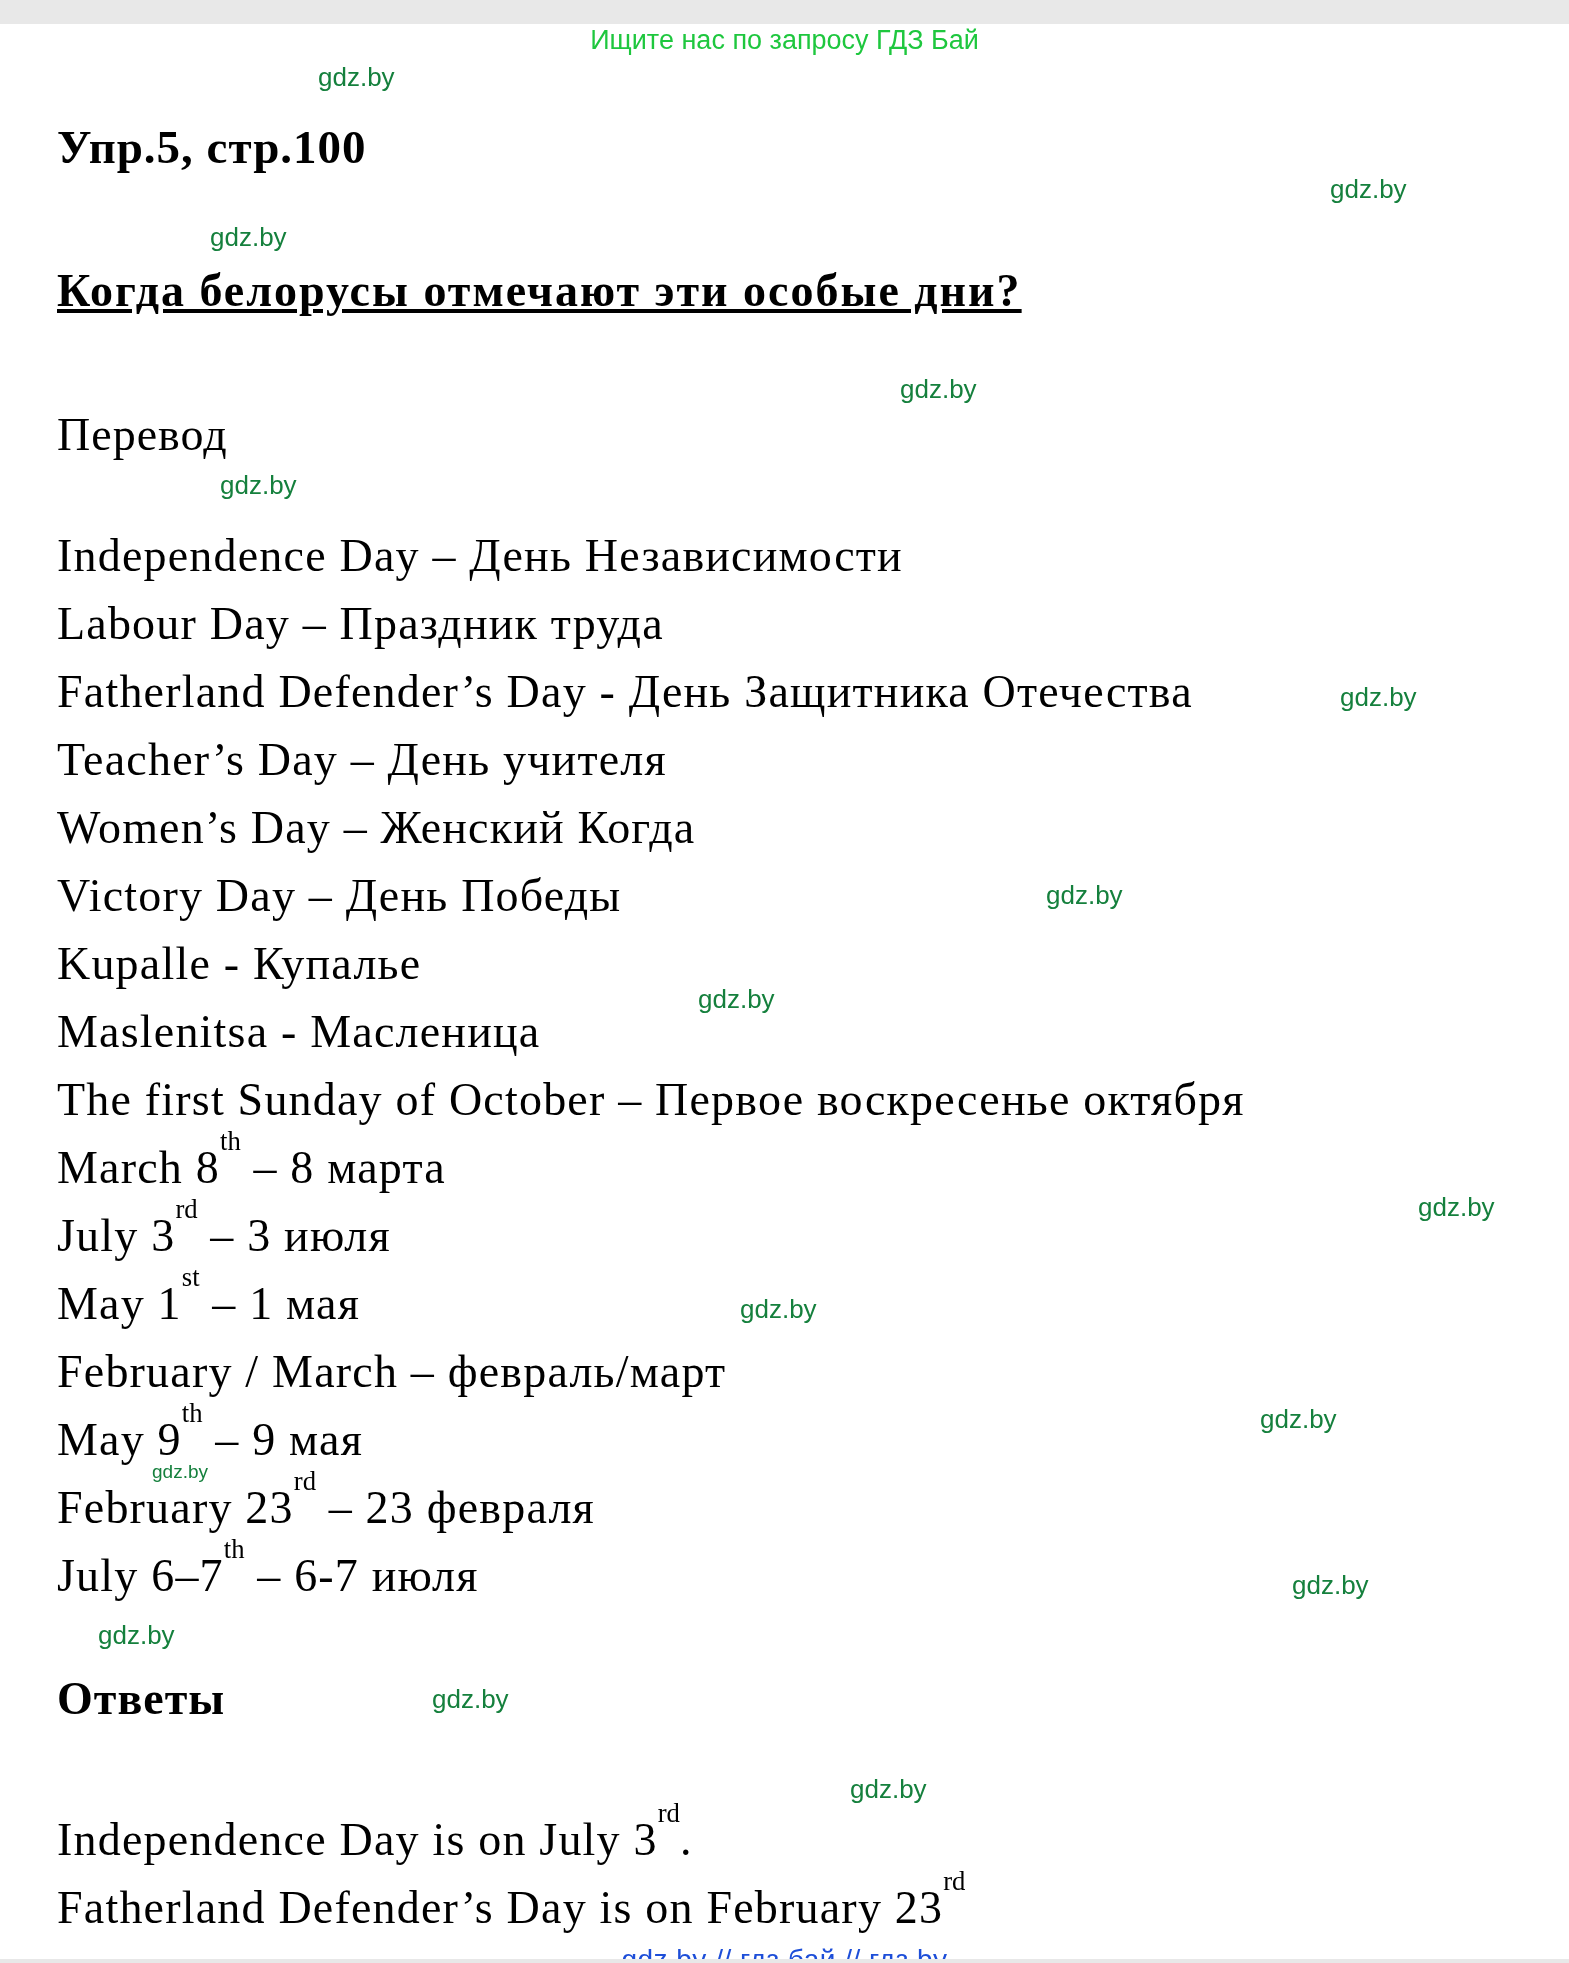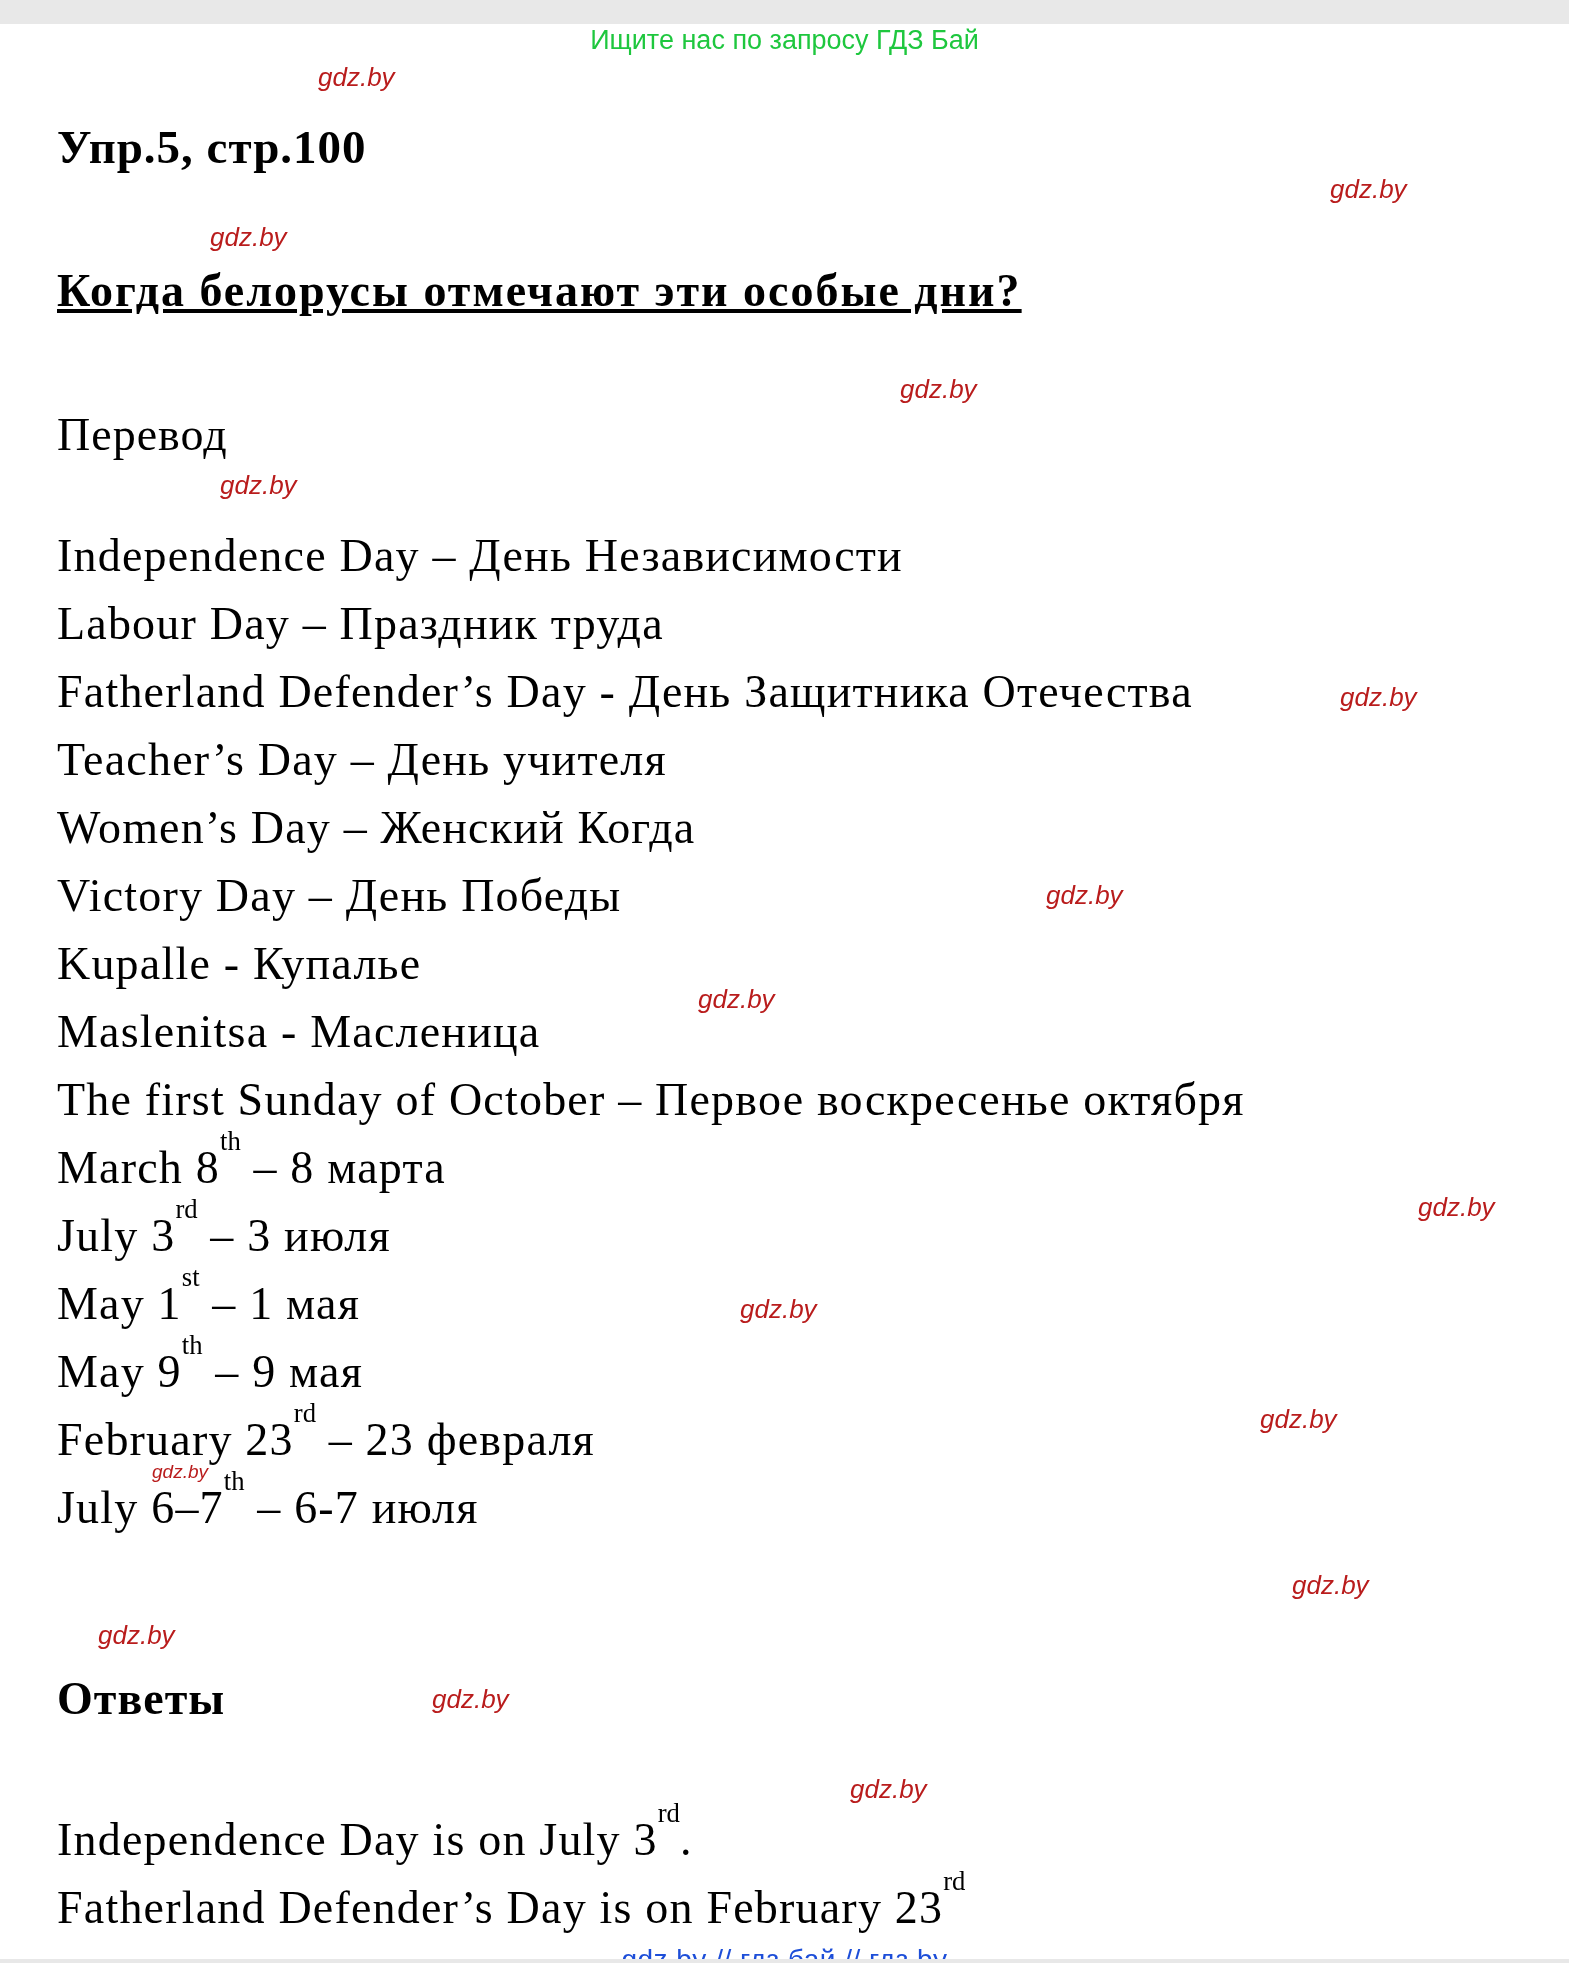--- a/index.html
+++ b/index.html
@@ -52,24 +52,23 @@
   .line{line-height:68px;height:68px;}
   .line sup{
     font-size:0.58em;
     line-height:0;
     position:relative;top:-0.62em;
     letter-spacing:0;
   }
   .wm{
     position:absolute;
     font-family:"Liberation Sans", sans-serif;
-    color:#b91c1c;
+    color:#15803d;
     white-space:nowrap;
     line-height:1;
-    font-style:italic;
   }
   .footer{
     position:absolute;left:0;right:0;top:1920px;
     text-align:center;
     font-family:"Liberation Sans", sans-serif;
     font-size:28px;
     letter-spacing:0.5px;
   }
 </style>
 </head>
@@ -91,20 +90,21 @@
       <div class="line"><span>Fatherland Defender’s Day - День Защитника Отечества</span></div>
       <div class="line"><span>Teacher’s Day – День учителя</span></div>
       <div class="line"><span>Women’s Day – Женский Когда</span></div>
       <div class="line"><span>Victory Day – День Победы</span></div>
       <div class="line"><span>Kupalle - Купалье</span></div>
       <div class="line"><span>Maslenitsa - Масленица</span></div>
       <div class="line"><span>The first Sunday of October – Первое воскресенье октября</span></div>
       <div class="line"><span>March 8</span><sup>th</sup><span> – 8 марта</span></div>
       <div class="line"><span>July 3</span><sup>rd</sup><span> – 3 июля</span></div>
       <div class="line"><span>May 1</span><sup>st</sup><span> – 1 мая</span></div>
+      <div class="line"><span>February / March – февраль/март</span></div>
       <div class="line"><span>May 9</span><sup>th</sup><span> – 9 мая</span></div>
       <div class="line"><span>February 23</span><sup>rd</sup><span> – 23 февраля</span></div>
       <div class="line"><span>July 6–7</span><sup>th</sup><span> – 6-7 июля</span></div>
     </div>
 
   <h3 class="h-answers">Ответы</h3>
 
   <div class="lines" id="answer-lines">
       <div class="line"><span>Independence Day is on July 3</span><sup>rd</sup><span>.</span></div>
       <div class="line"><span>Fatherland Defender’s Day is on February 23</span><sup>rd</sup></div>

